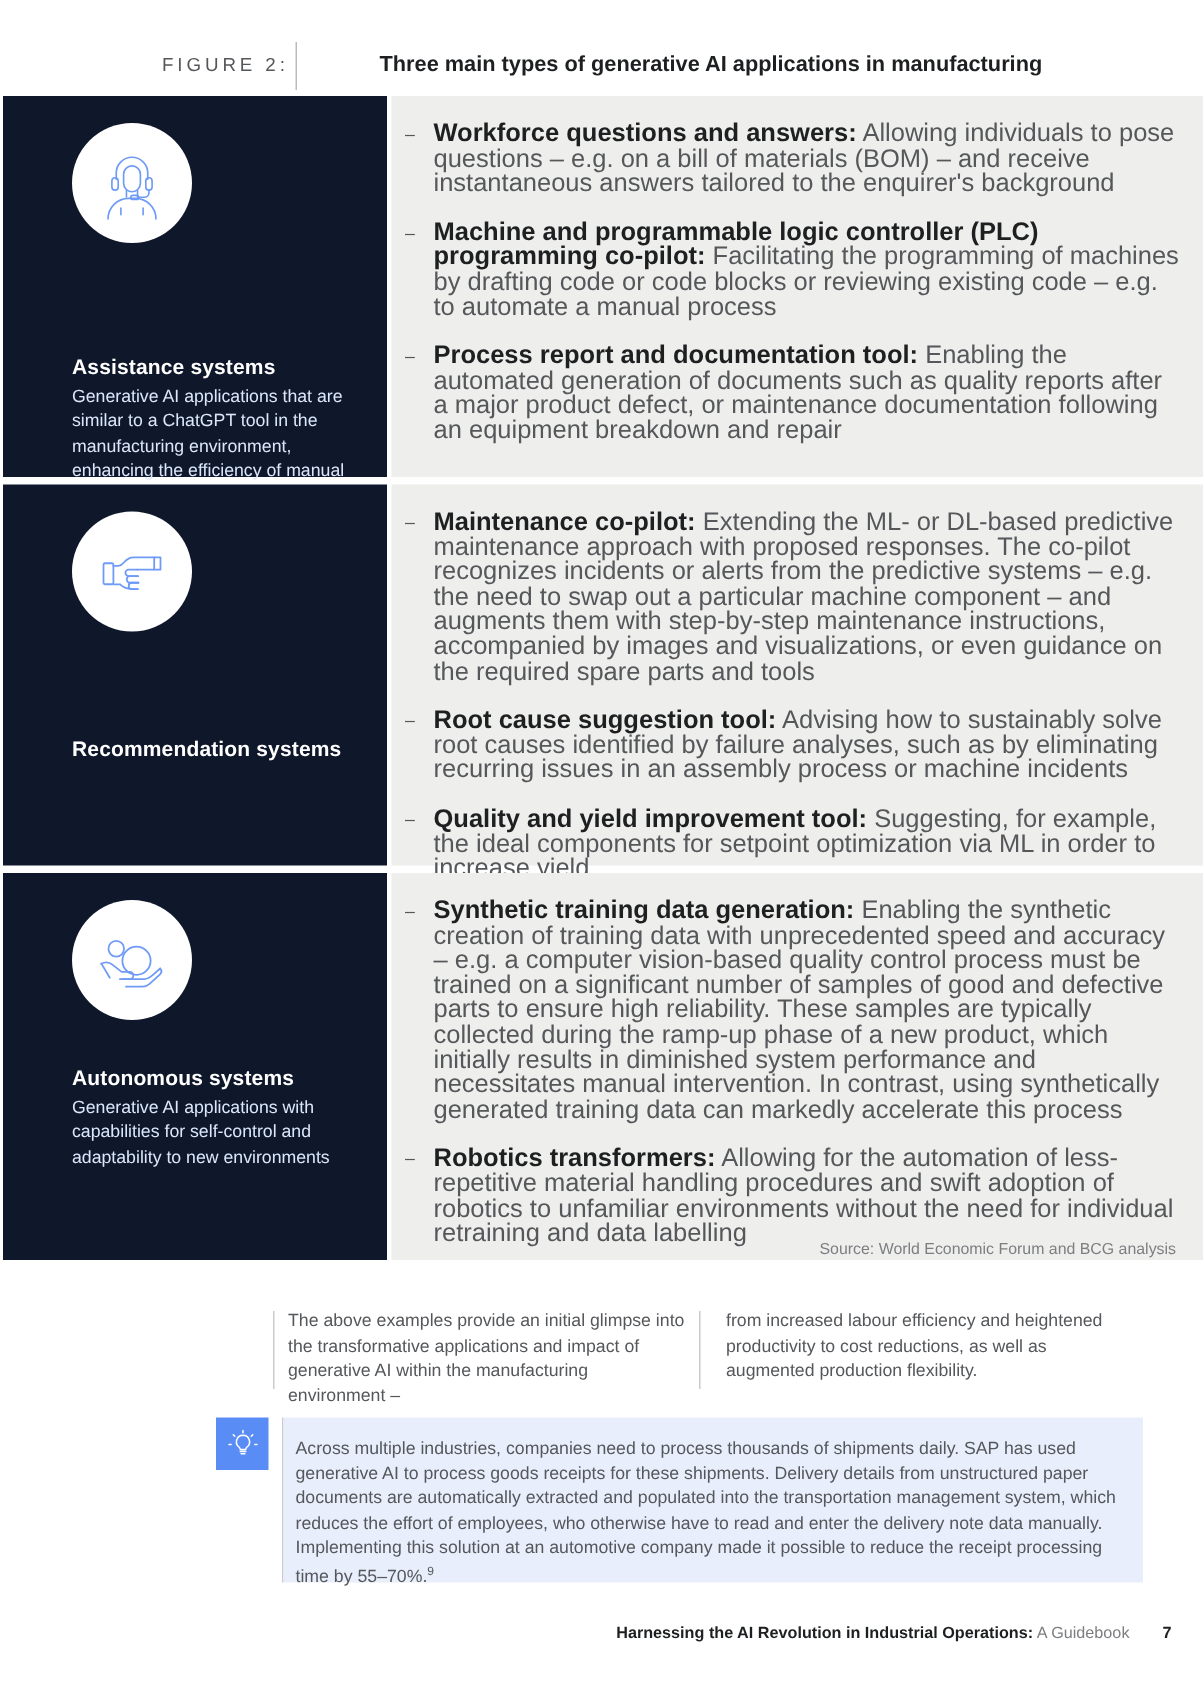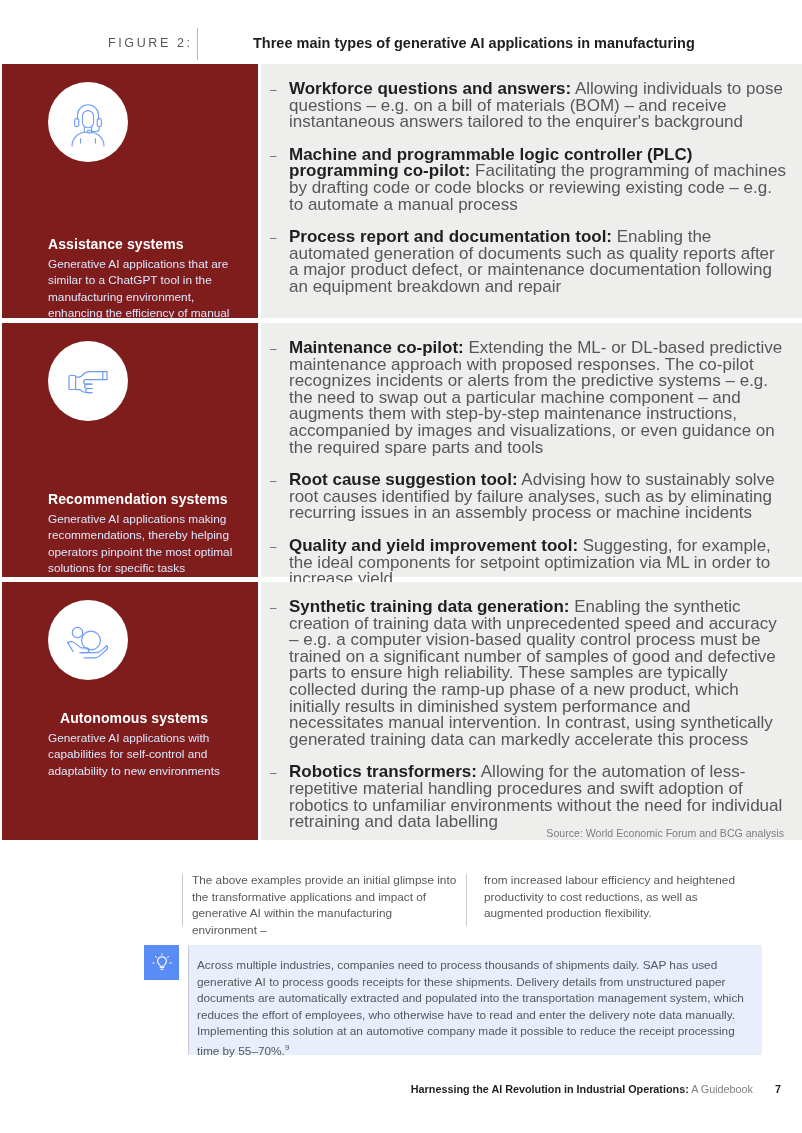--- a/index.html
+++ b/index.html
@@ -35,21 +35,21 @@
   
   .fig-body{position:absolute;left:0;top:64px;width:802px;height:776px;}
 
   .row{position:absolute;left:0;width:802px;}
   .row-1{top:0;height:254px;}
   .row-2{top:259px;height:254px;}
   .row-3{top:518px;height:258px;}
 
   .blue-cell{
     position:absolute;left:2px;top:0;width:256px;height:100%;
-    background:#7f1d1d;
+    background:#0f172a;
     box-sizing:border-box;
   }
   .gray-cell{
     position:absolute;left:261px;top:0;right:0;height:100%;
     background:#eeeeec;
     box-sizing:border-box;
   }
 
   .icon-circle{
     position:absolute;left:46px;top:18px;width:80px;height:80px;
@@ -65,21 +65,21 @@
   }
   .cell-desc{
     position:absolute;left:46px;width:195px;
     font-size:11.8px;line-height:16.4px;color:#dce7fd;
     font-weight:400;
   }
   .r1 .cell-title{top:172px;}
   .r1 .cell-desc{top:192px;}
   .r2 .cell-title{top:168px;}
   .r2 .cell-desc{top:188px;}
-  .r3 .cell-title{top:128px;margin-left:12px;}
+  .r3 .cell-title{top:128px;}
   .r3 .cell-desc{top:148px;}
 
   
   .bullets{position:absolute;left:9px;top:17px;right:16px;}
   .bullet{display:flex;margin-bottom:16px;}
   .bullet:last-child{margin-bottom:0;}
   .dash{
     width:19px;flex:0 0 19px;
     font-size:11.8px;line-height:16.6px;color:#55575a;
   }
@@ -202,21 +202,20 @@
               <path d="M15.6 24.2 h3.4 c1.6 0 2.6 -1 3.6 -2.2 c1.8 -2.1 4 -3.4 6.6 -3.4 h13.6 v8.1 h-11.4"></path>
               <path d="M31.4 26.7 h-5.6 a2.2 2.2 0 0 0 0 4.4 h6.2"></path>
               <path d="M31.9 31.1 h-5.2 a2.2 2.2 0 0 0 0 4.4 h5.6"></path>
               <path d="M32.3 35.5 h-4.4 a2.1 2.1 0 0 0 0 4.2 h4"></path>
               <path d="M31.9 39.7 h-3.7 c-3.6 0 -6.1 -1.1 -8.1 -3.1 h-4.5"></path>
               <path d="M42.8 18.6 h4.2 v8.1 h-4.2"></path>
             </g>
           </svg>
         </div>
         <div class="cell-title">Recommendation systems</div>
-        <div class="cell-desc">Generative AI applications making recommendations, thereby helping operators pinpoint the most optimal solutions for specific tasks</div>
       </div>
       <div class="gray-cell">
         <div class="bullets">
           <div class="bullet">
             <div class="dash">–</div>
             <div class="btext"><b>Maintenance co-pilot:</b><span> Extending the ML- or DL-based predictive maintenance approach with proposed responses. The co-pilot recognizes incidents or alerts from the predictive systems – e.g. the need to swap out a particular machine component – and augments them with step-by-step maintenance instructions, accompanied by images and visualizations, or even guidance on the required spare parts and tools</span></div>
           </div>
           <div class="bullet">
             <div class="dash">–</div>
             <div class="btext"><b>Root cause suggestion tool:</b><span> Advising how to sustainably solve root causes identified by failure analyses, such as by eliminating recurring issues in an assembly process or machine incidents</span></div>

